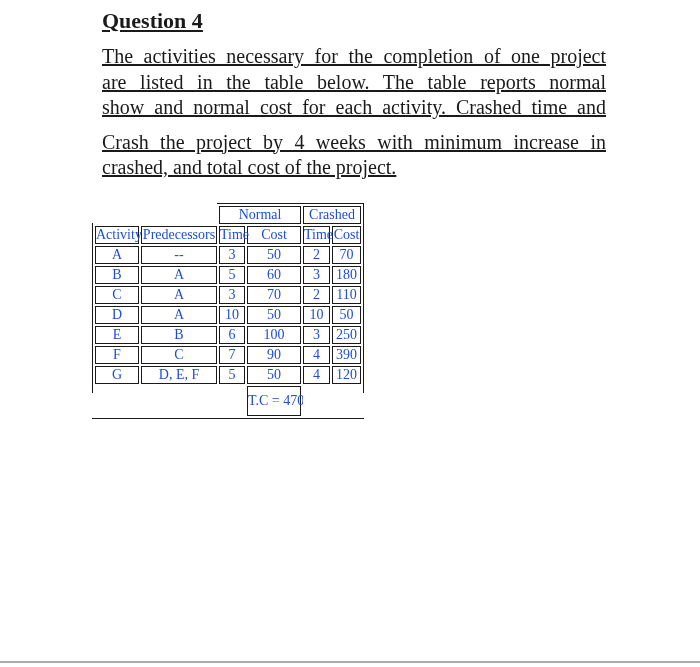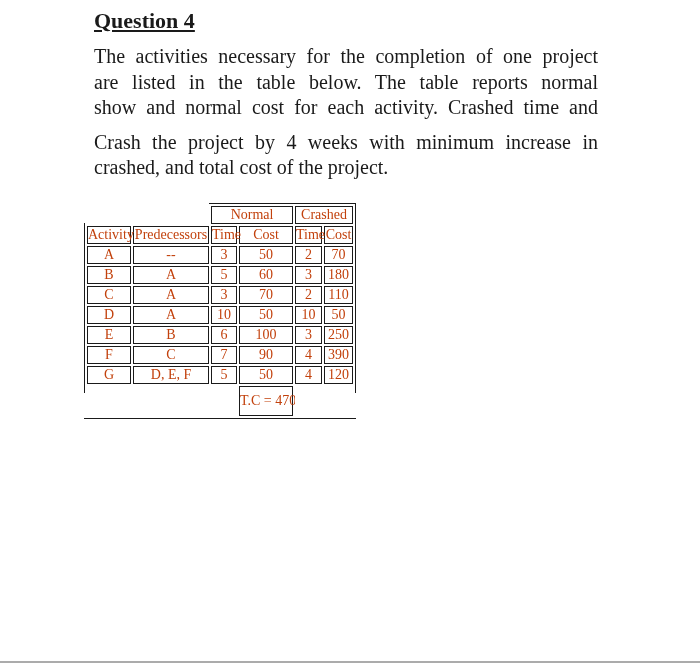--- a/index.html
+++ b/index.html
@@ -7,32 +7,32 @@
     position: relative;
     width: 700px;
     height: 667px;
     background: #ffffff;
     font-family: "Liberation Serif", serif;
     color: #1a1a1a;
     overflow: hidden;
   }
   .content {
     position: absolute;
-    left: 94px;
+    left: 102px;
     top: 8px;
     width: 504px;
   }
   .title {
     font-size: 22px;
     font-weight: bold;
     text-decoration: underline;
     margin: 0 0 10px 0;
     line-height: 26px;
   }
-  .para { margin: 0 0 9px 0; }
+  .para { margin: 0 0 9px 0; text-decoration: underline; }
   .tline {
     font-size: 20px;
     line-height: 25.5px;
     text-align: justify;
     text-align-last: justify;
     white-space: normal;
   }
   .tline.last {
     text-align: left;
     text-align-last: left;
@@ -46,21 +46,21 @@
   }
   table.crash {
     table-layout: fixed;
     width: 272px;
     box-sizing: border-box;
     border-collapse: separate;
     border-spacing: 2px;
     border: 1px solid #1a1a1a;
     font-family: "Liberation Serif", serif;
     font-size: 14px;
-    color: #c2410c;
+    color: #1d4ed8;
   }
   table.crash td {
     box-sizing: border-box;
     border: 1px solid #1a1a1a;
     padding: 0;
     text-align: center;
     white-space: nowrap;
     height: 14px;
     line-height: 16px;
     background: #ffffff;

